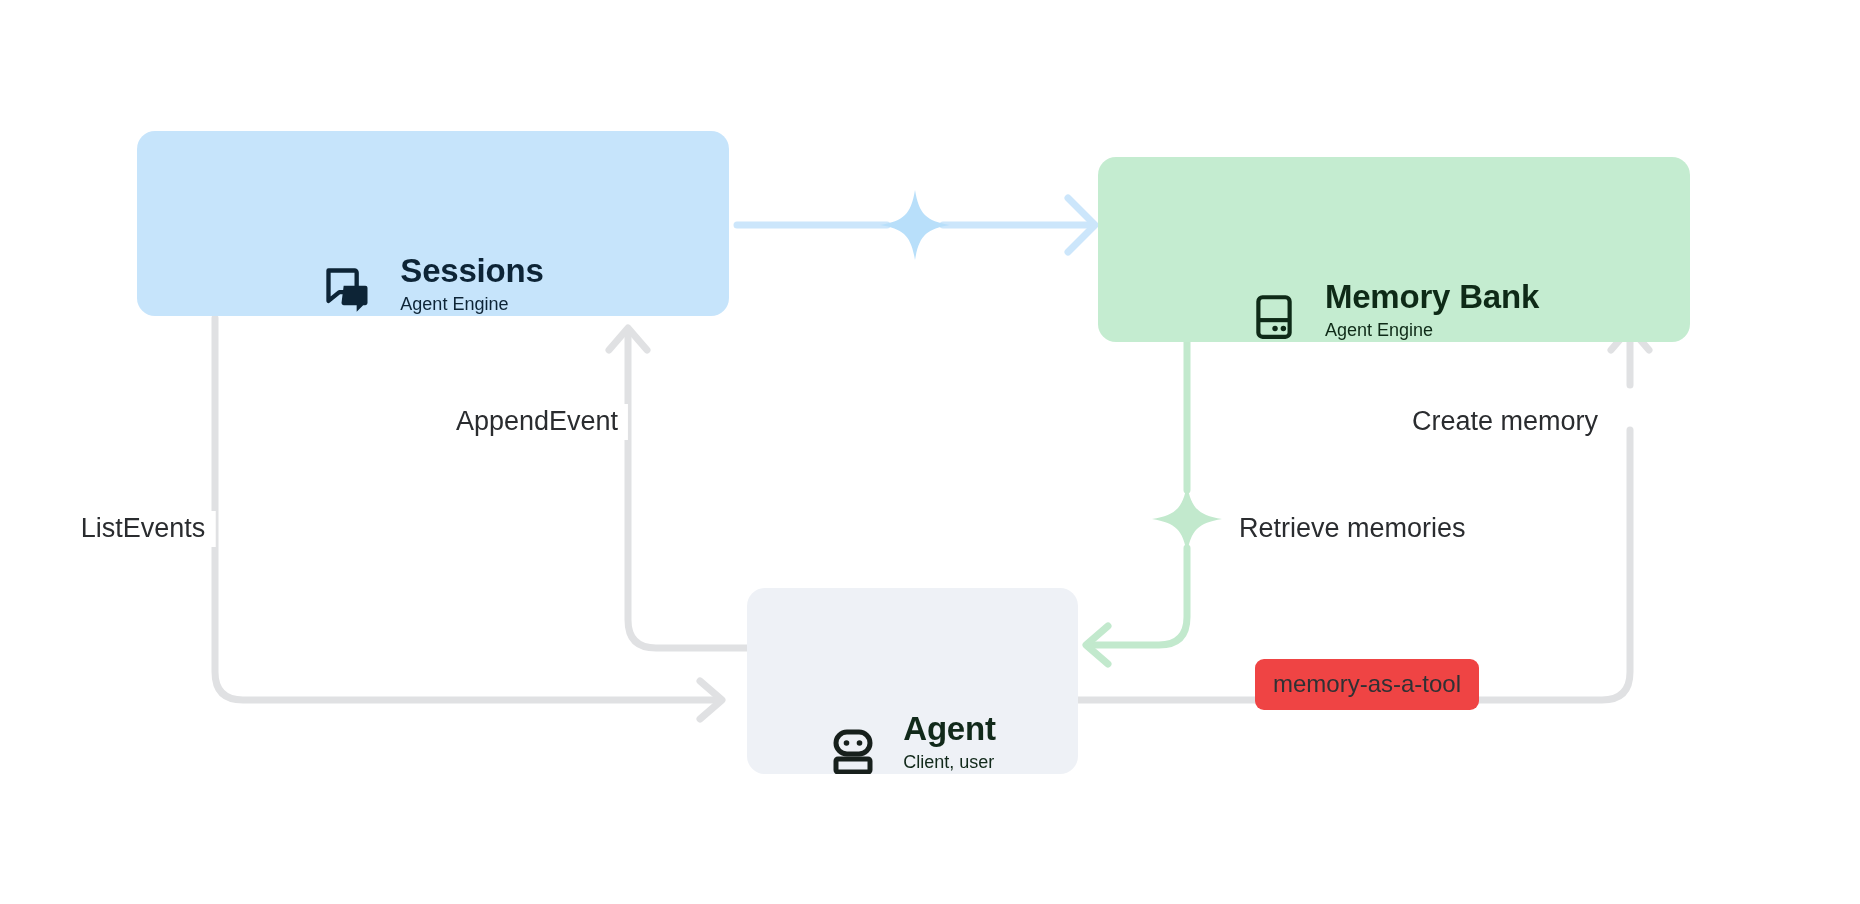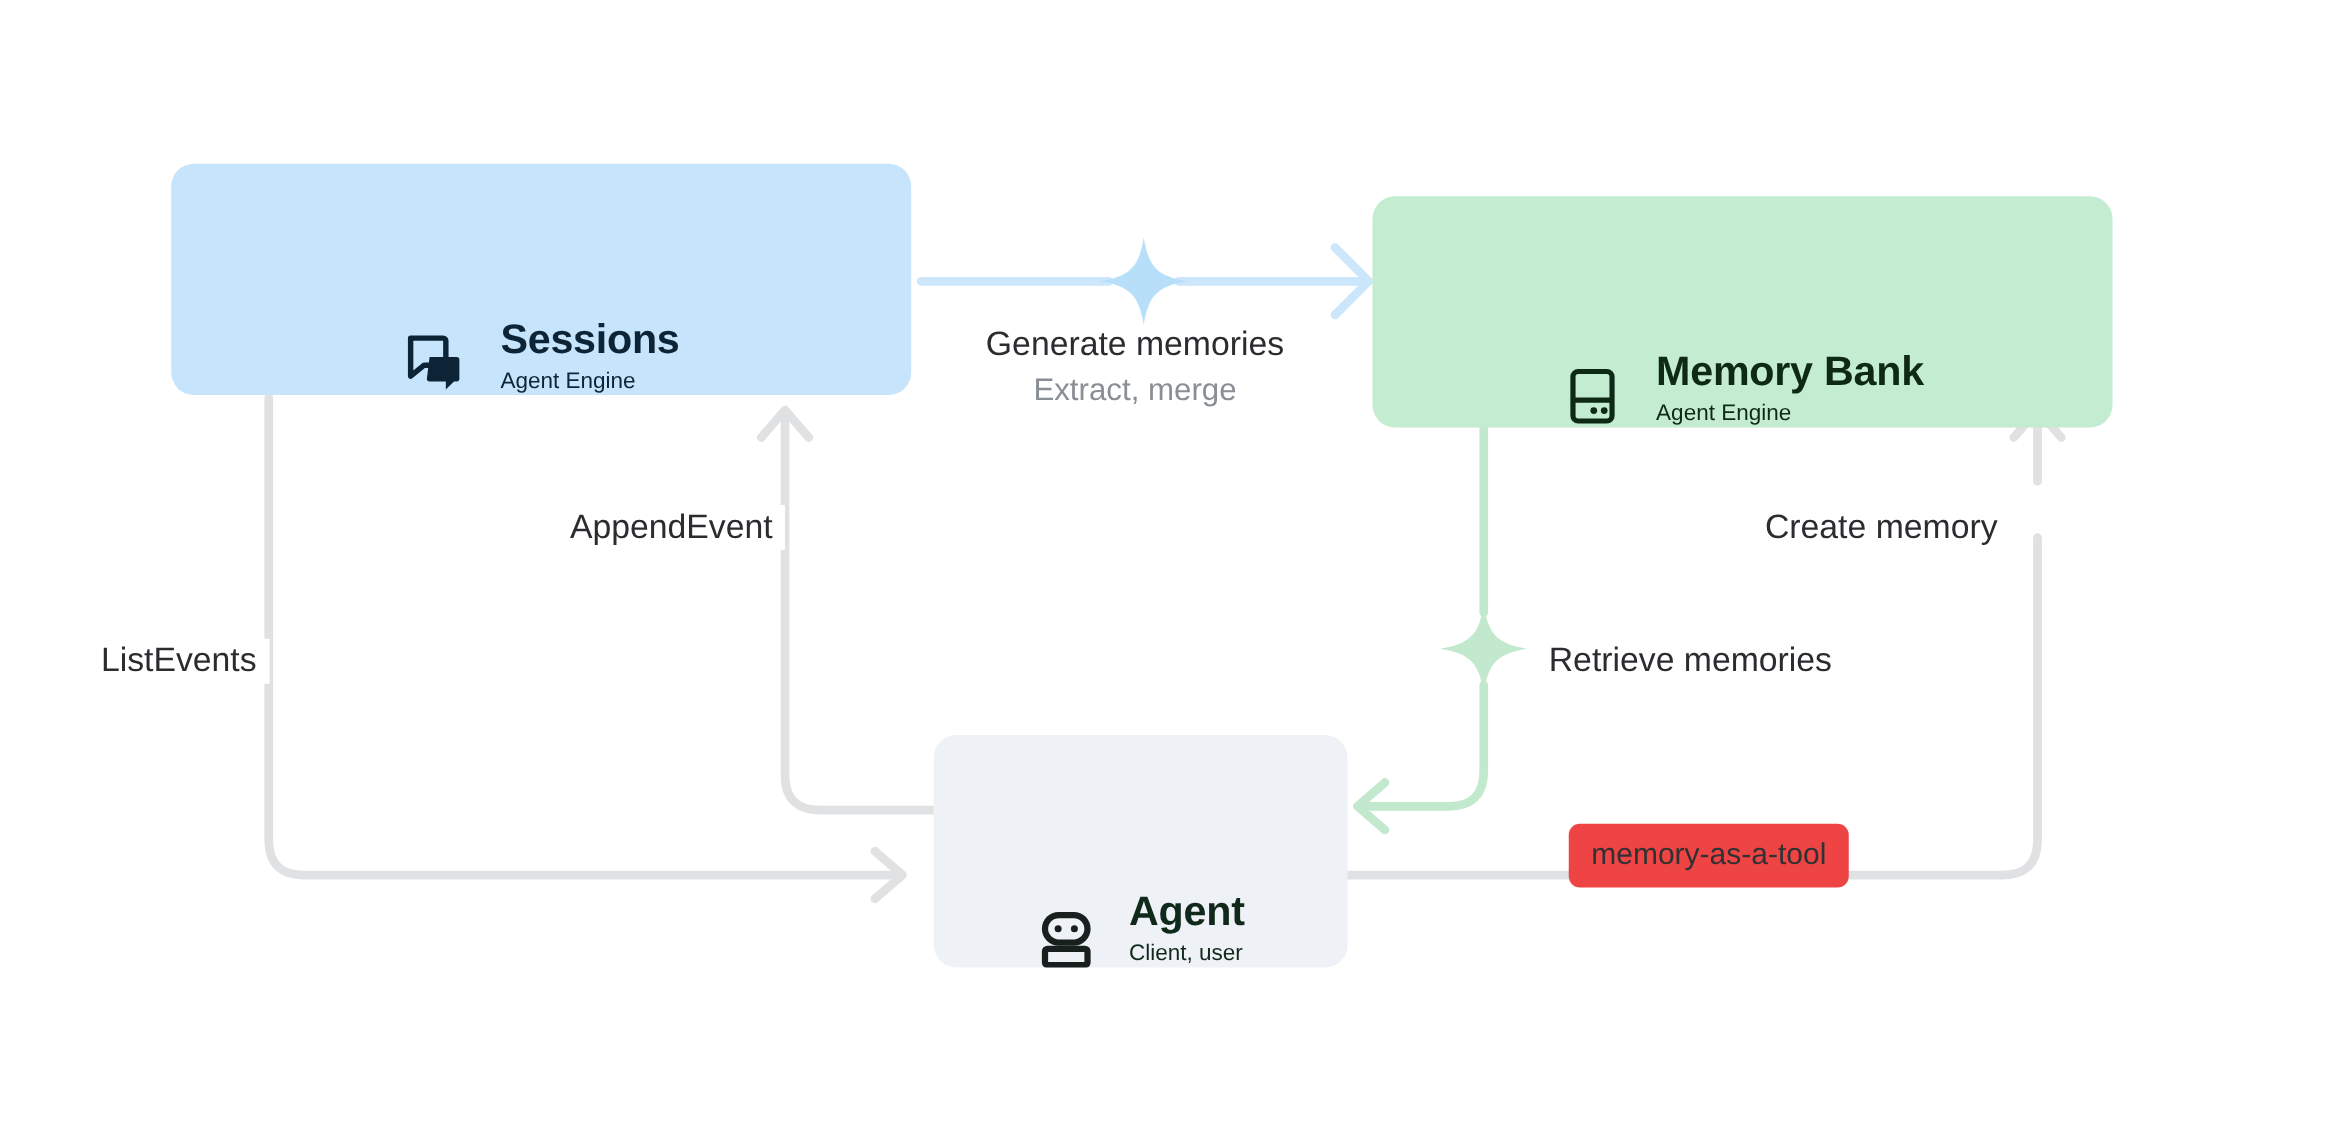--- a/index.html
+++ b/index.html
@@ -203,24 +203,20 @@
         <circle cx="30.5" cy="17" r="2.8" fill="#17201c"></circle>
         <rect x="7" y="33" width="34" height="13" rx="2" ry="2" fill="none" stroke="#17201c" stroke-width="5"></rect>
       </svg>
     </span>
     <span class="labels">
       <span class="title">Agent</span>
       <span class="subtitle">Client, user</span>
     </span>
   </div>
 
-  <div class="edge-label centered" id="label-generate">
-    <span>Generate memories</span>
-    <span class="sub">Extract, merge</span>
-  </div>
 
   <div class="edge-label boxed centered" id="label-append">
     <span>AppendEvent</span>
   </div>
 
   <div class="edge-label boxed centered" id="label-listevents">
     <span>ListEvents</span>
   </div>
 
   <div class="edge-label boxed centered" id="label-create">

